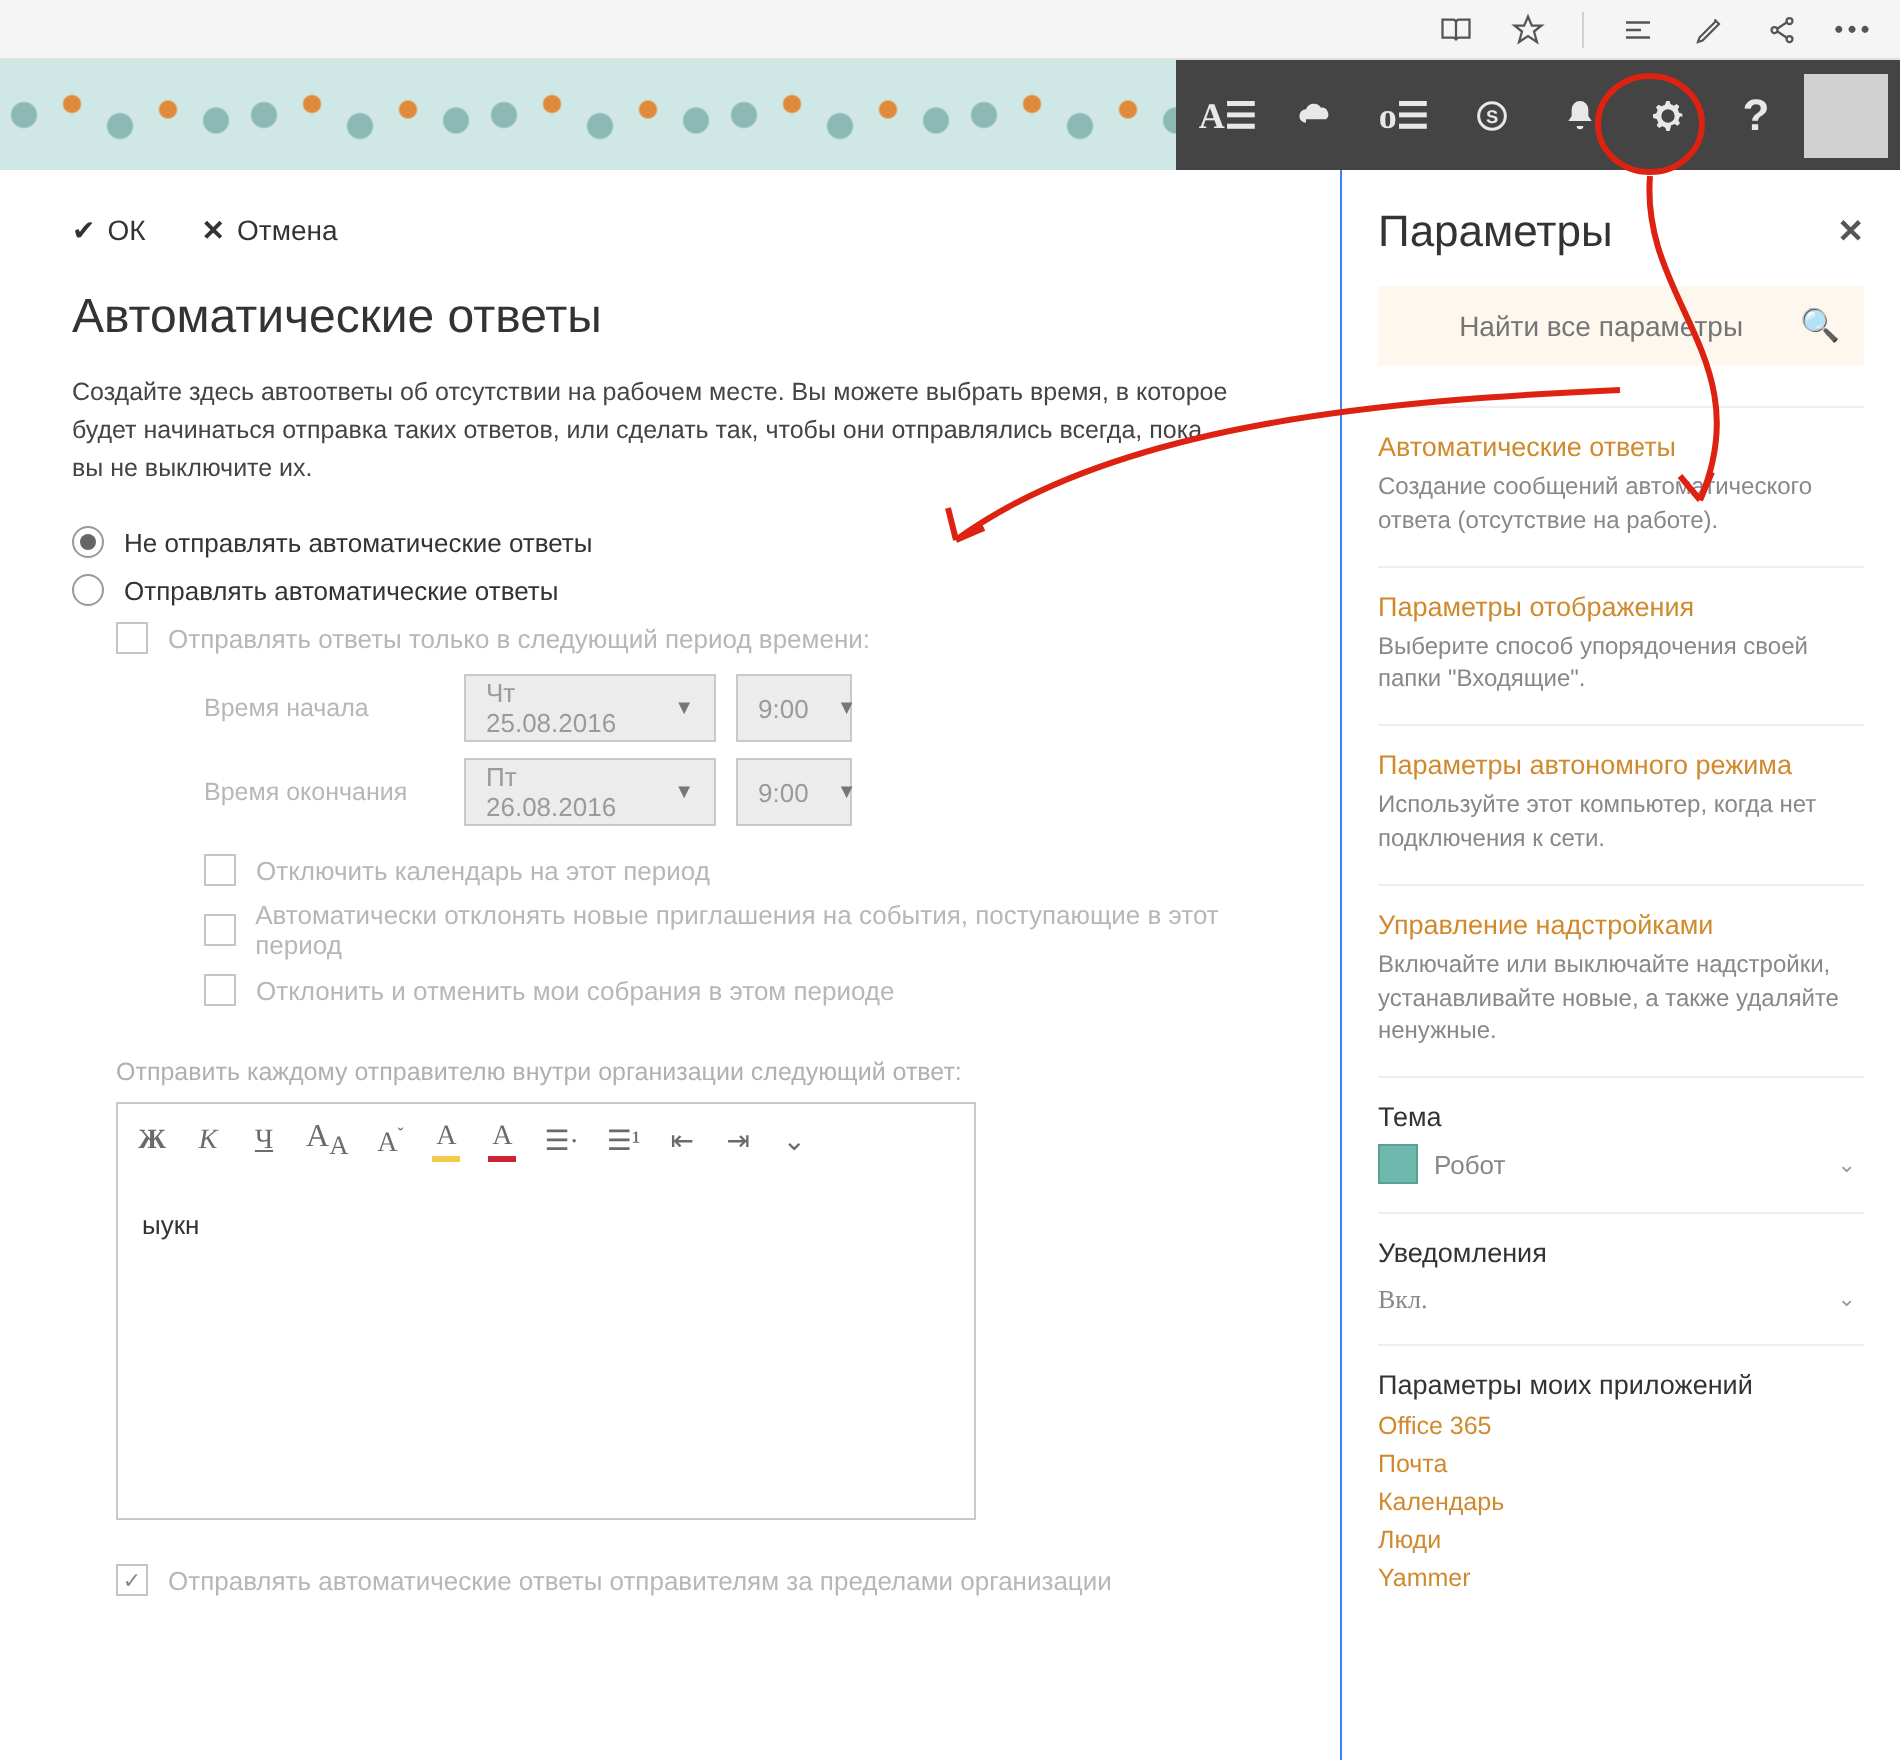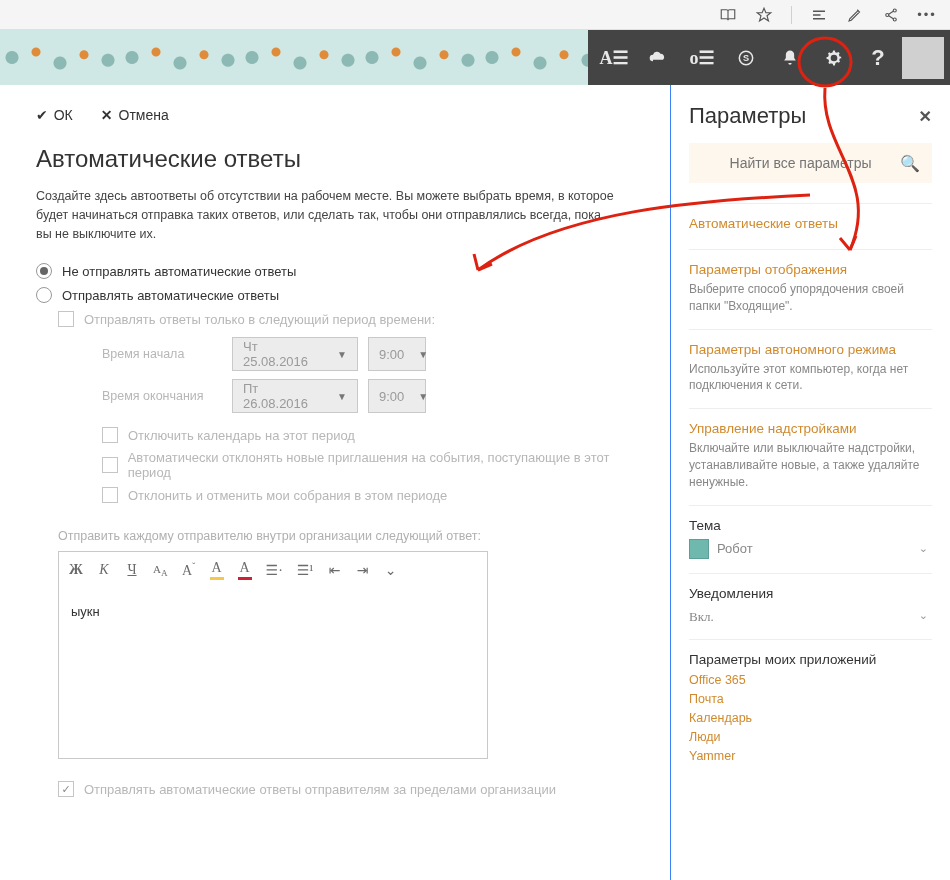--- a/index.html
+++ b/index.html
@@ -222,21 +222,21 @@
           <span class="dim">Отклонить и отменить мои собрания в этом периоде</span>
         </div>
       </div>
 
       <p class="msg-label">Отправить каждому отправителю внутри организации следующий ответ:</p>
       <div class="editor">
         <div class="toolbar">
           <span class="tbtn" style="font-weight:bold">Ж</span>
           <span class="tbtn" style="font-style:italic">К</span>
           <span class="tbtn under">Ч</span>
-          <span class="tbtn" style="font-size:11px;">A<sub>A</sub></span>
+          <span class="tbtn" style="font-size:16px;">A<sub>A</sub></span>
           <span class="tbtn">A<span style="font-size:9px;vertical-align:super;">ˇ</span></span>
           <span class="tbtn" style="border-bottom:3px solid #f3c94a;padding-bottom:1px;">A</span>
           <span class="tbtn" style="border-bottom:3px solid #c23;padding-bottom:1px;">A</span>
           <span class="tbtn">☰·</span>
           <span class="tbtn">☰¹</span>
           <span class="tbtn">⇤</span>
           <span class="tbtn">⇥</span>
           <span class="tbtn">⌄</span>
         </div>
         <div class="editor-body">ыукн</div>
@@ -256,20 +256,21 @@
       <span class="sp-title">Параметры</span>
       <span class="sp-close">✕</span>
     </div>
     <div class="search-box">
       <input placeholder="Найти все параметры" style="">
       <span class="sicon">🔍</span>
     </div>
 
     <div class="sp-section">
       <span class="sp-link">Автоматические ответы</span>
+      <span class="sp-sub">Создание сообщений автоматического ответа (отсутствие на работе).</span>
     </div>
     <div class="sp-section">
       <span class="sp-link">Параметры отображения</span>
       <span class="sp-sub">Выберите способ упорядочения своей папки "Входящие".</span>
     </div>
     <div class="sp-section">
       <span class="sp-link">Параметры автономного режима</span>
       <span class="sp-sub">Используйте этот компьютер, когда нет подключения к сети.</span>
     </div>
     <div class="sp-section">

